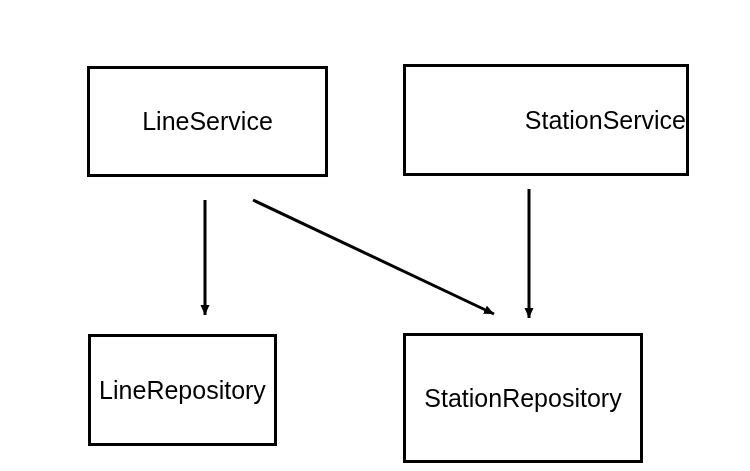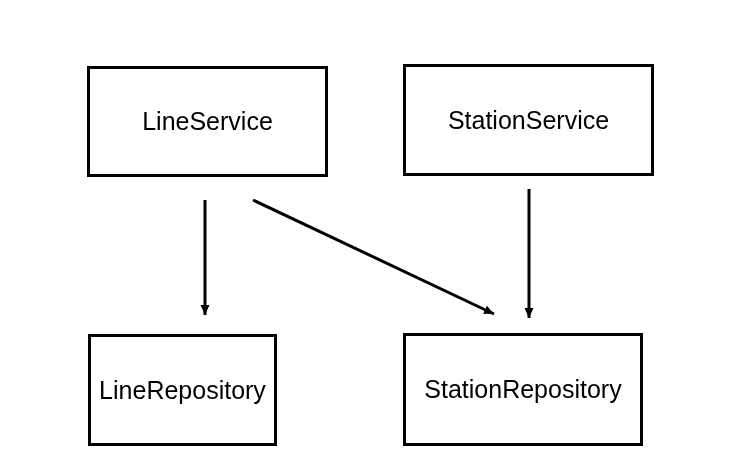--- a/index.html
+++ b/index.html
@@ -32,23 +32,23 @@
     align-items: center;
     justify-content: center;
   }
   .node-label {
     font-size: 25px;
     color: #000000;
     letter-spacing: 0;
     white-space: nowrap;
   }
   .node-line-service        { left: 87px;  top: 66px;  width: 241px; height: 111px; }
-  .node-station-service     { left: 403px; top: 64px;  width: 251px; height: 112px; }
+  .node-station-service     { left: 403px; top: 64px;  width: 286px; height: 112px; justify-content: flex-end; }
   .node-line-repository     { left: 88px;  top: 334px; width: 189px; height: 112px; }
-  .node-station-repository  { left: 403px; top: 333px; width: 240px; height: 113px; }
+  .node-station-repository  { left: 403px; top: 333px; width: 240px; height: 130px; }
 </style>
 </head>
 <body>
 
 <div class="canvas">
 
   <svg class="arrows-layer" width="750" height="471" viewBox="0 0 750 471" xmlns="http://www.w3.org/2000/svg">
     <defs>
       <marker id="arrowhead" markerUnits="userSpaceOnUse" markerWidth="12" markerHeight="10" refX="10" refY="4.5" orient="auto">
         <path d="M0,0 L10,4.5 L0,9 Z" fill="#000000"></path>

